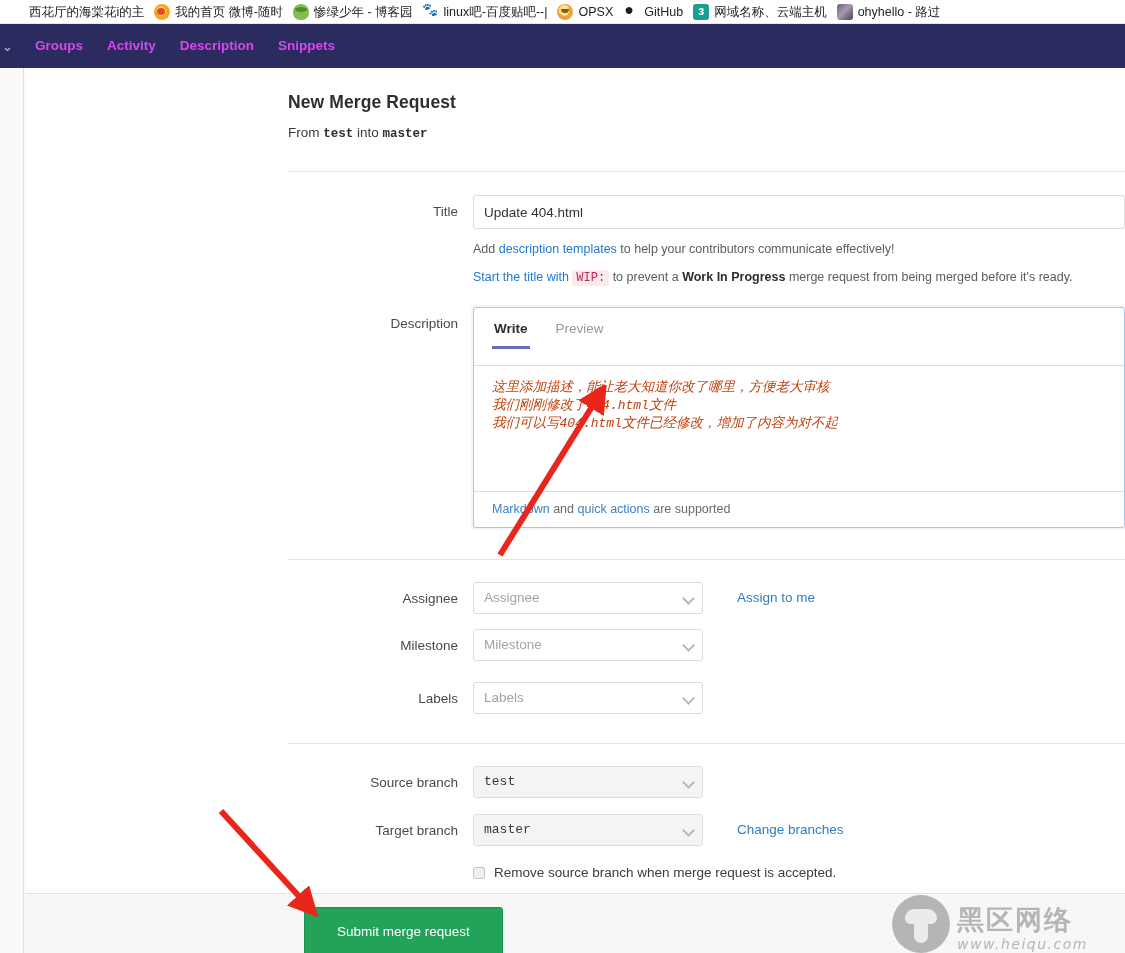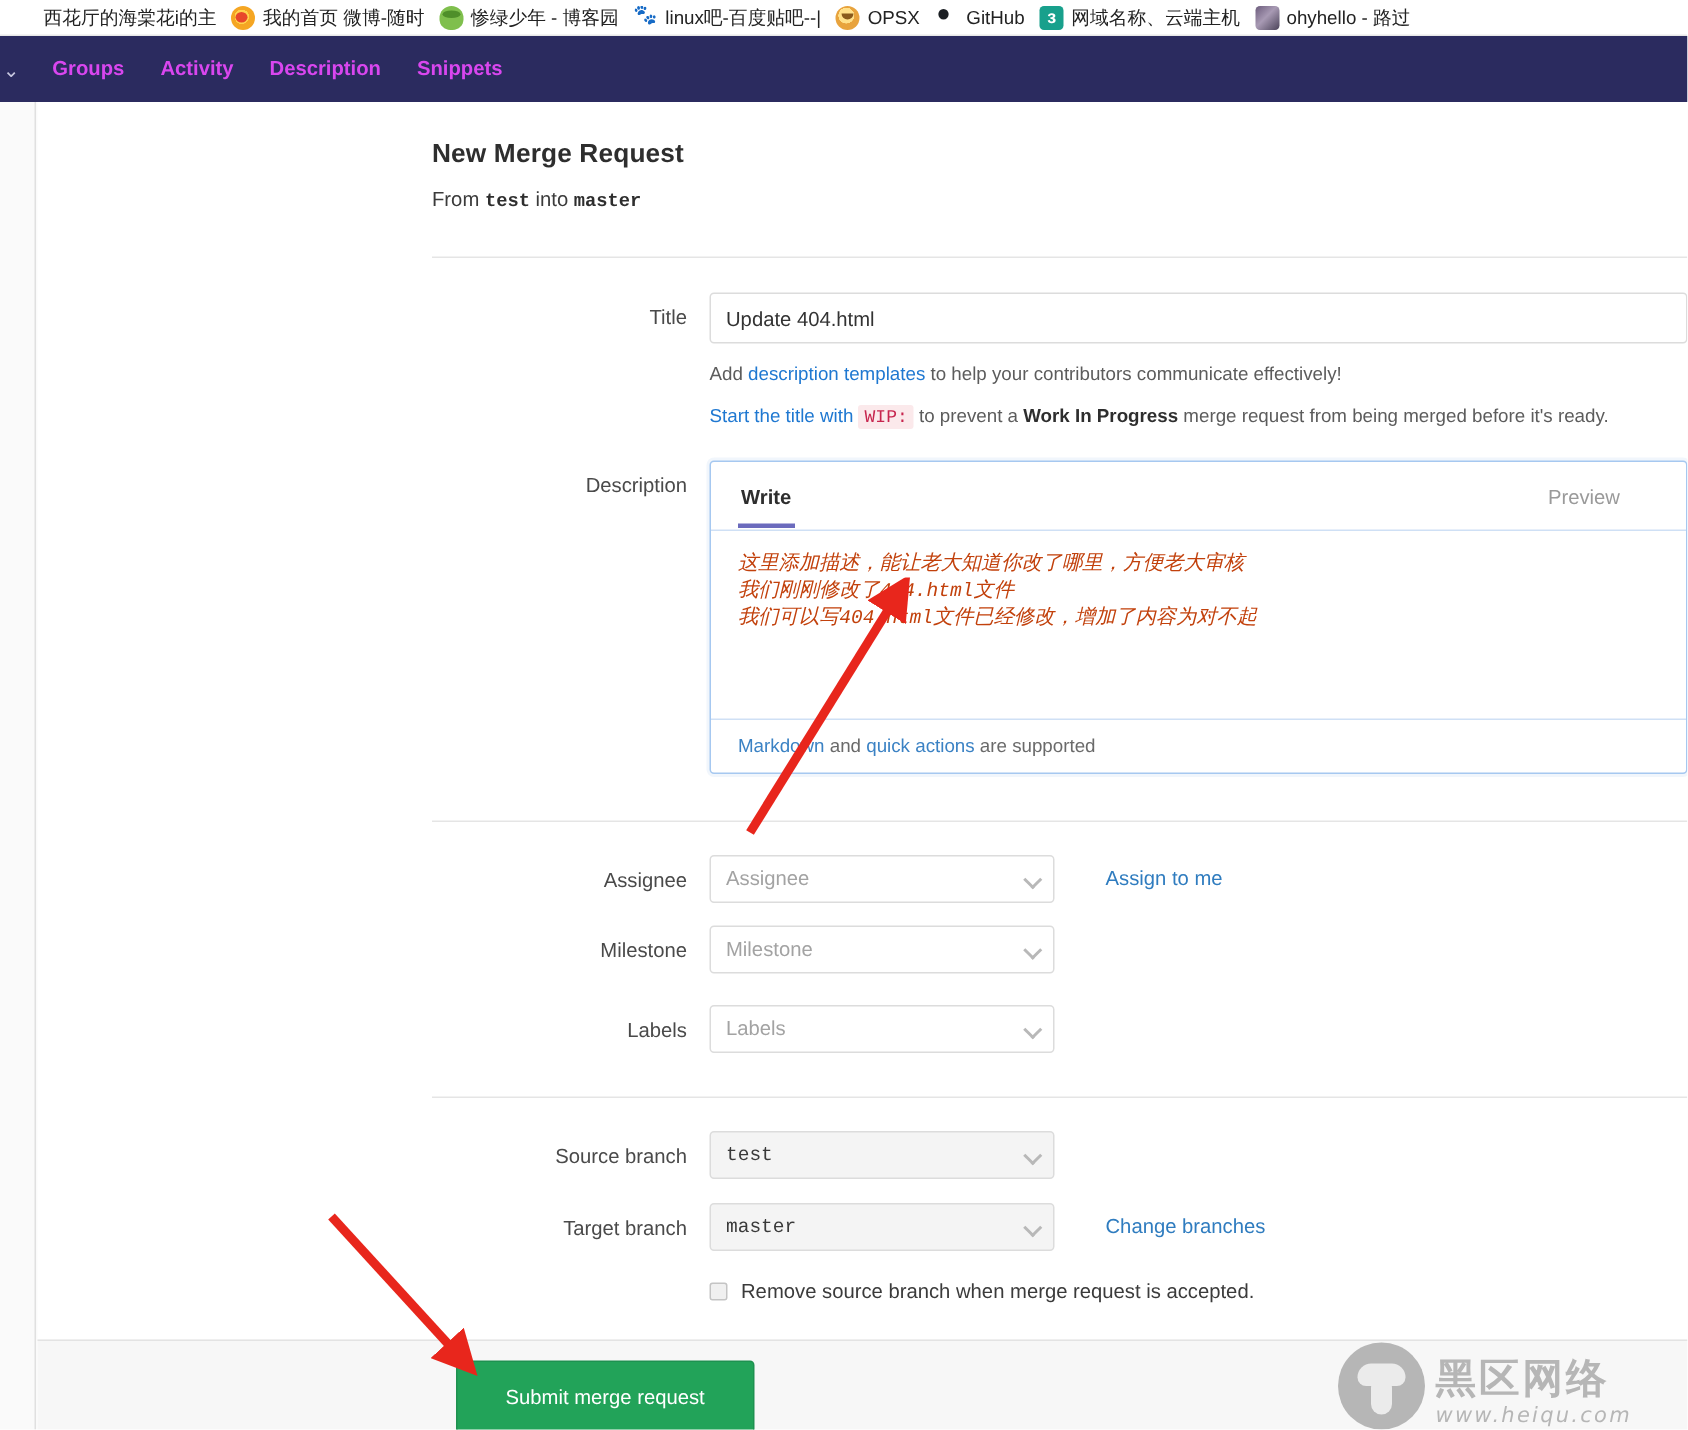--- a/index.html
+++ b/index.html
@@ -203,24 +203,23 @@
   
   .editor {
     border: 1px solid #a6c8f0;
     border-radius: 3px;
     background: #fff;
     box-shadow: 0 0 0 2px rgba(120,170,230,.10);
   }
   .editor-tabs {
     display: flex;
     align-items: flex-end;
-    height: 46px;
-    padding: 1px 18px;
+    height: 58px;
+    padding: 16px 18px;
     border-bottom: 1px solid #cfe0f5;
-    justify-content: space-between;
   }
   .etab {
     font-size: 13.5px;
     padding: 0 2px 10px 2px;
     margin-right: 24px;
     color: #9a9a9a;
     cursor: pointer;
     border-bottom: 3px solid transparent;
   }
   .etab.active {

